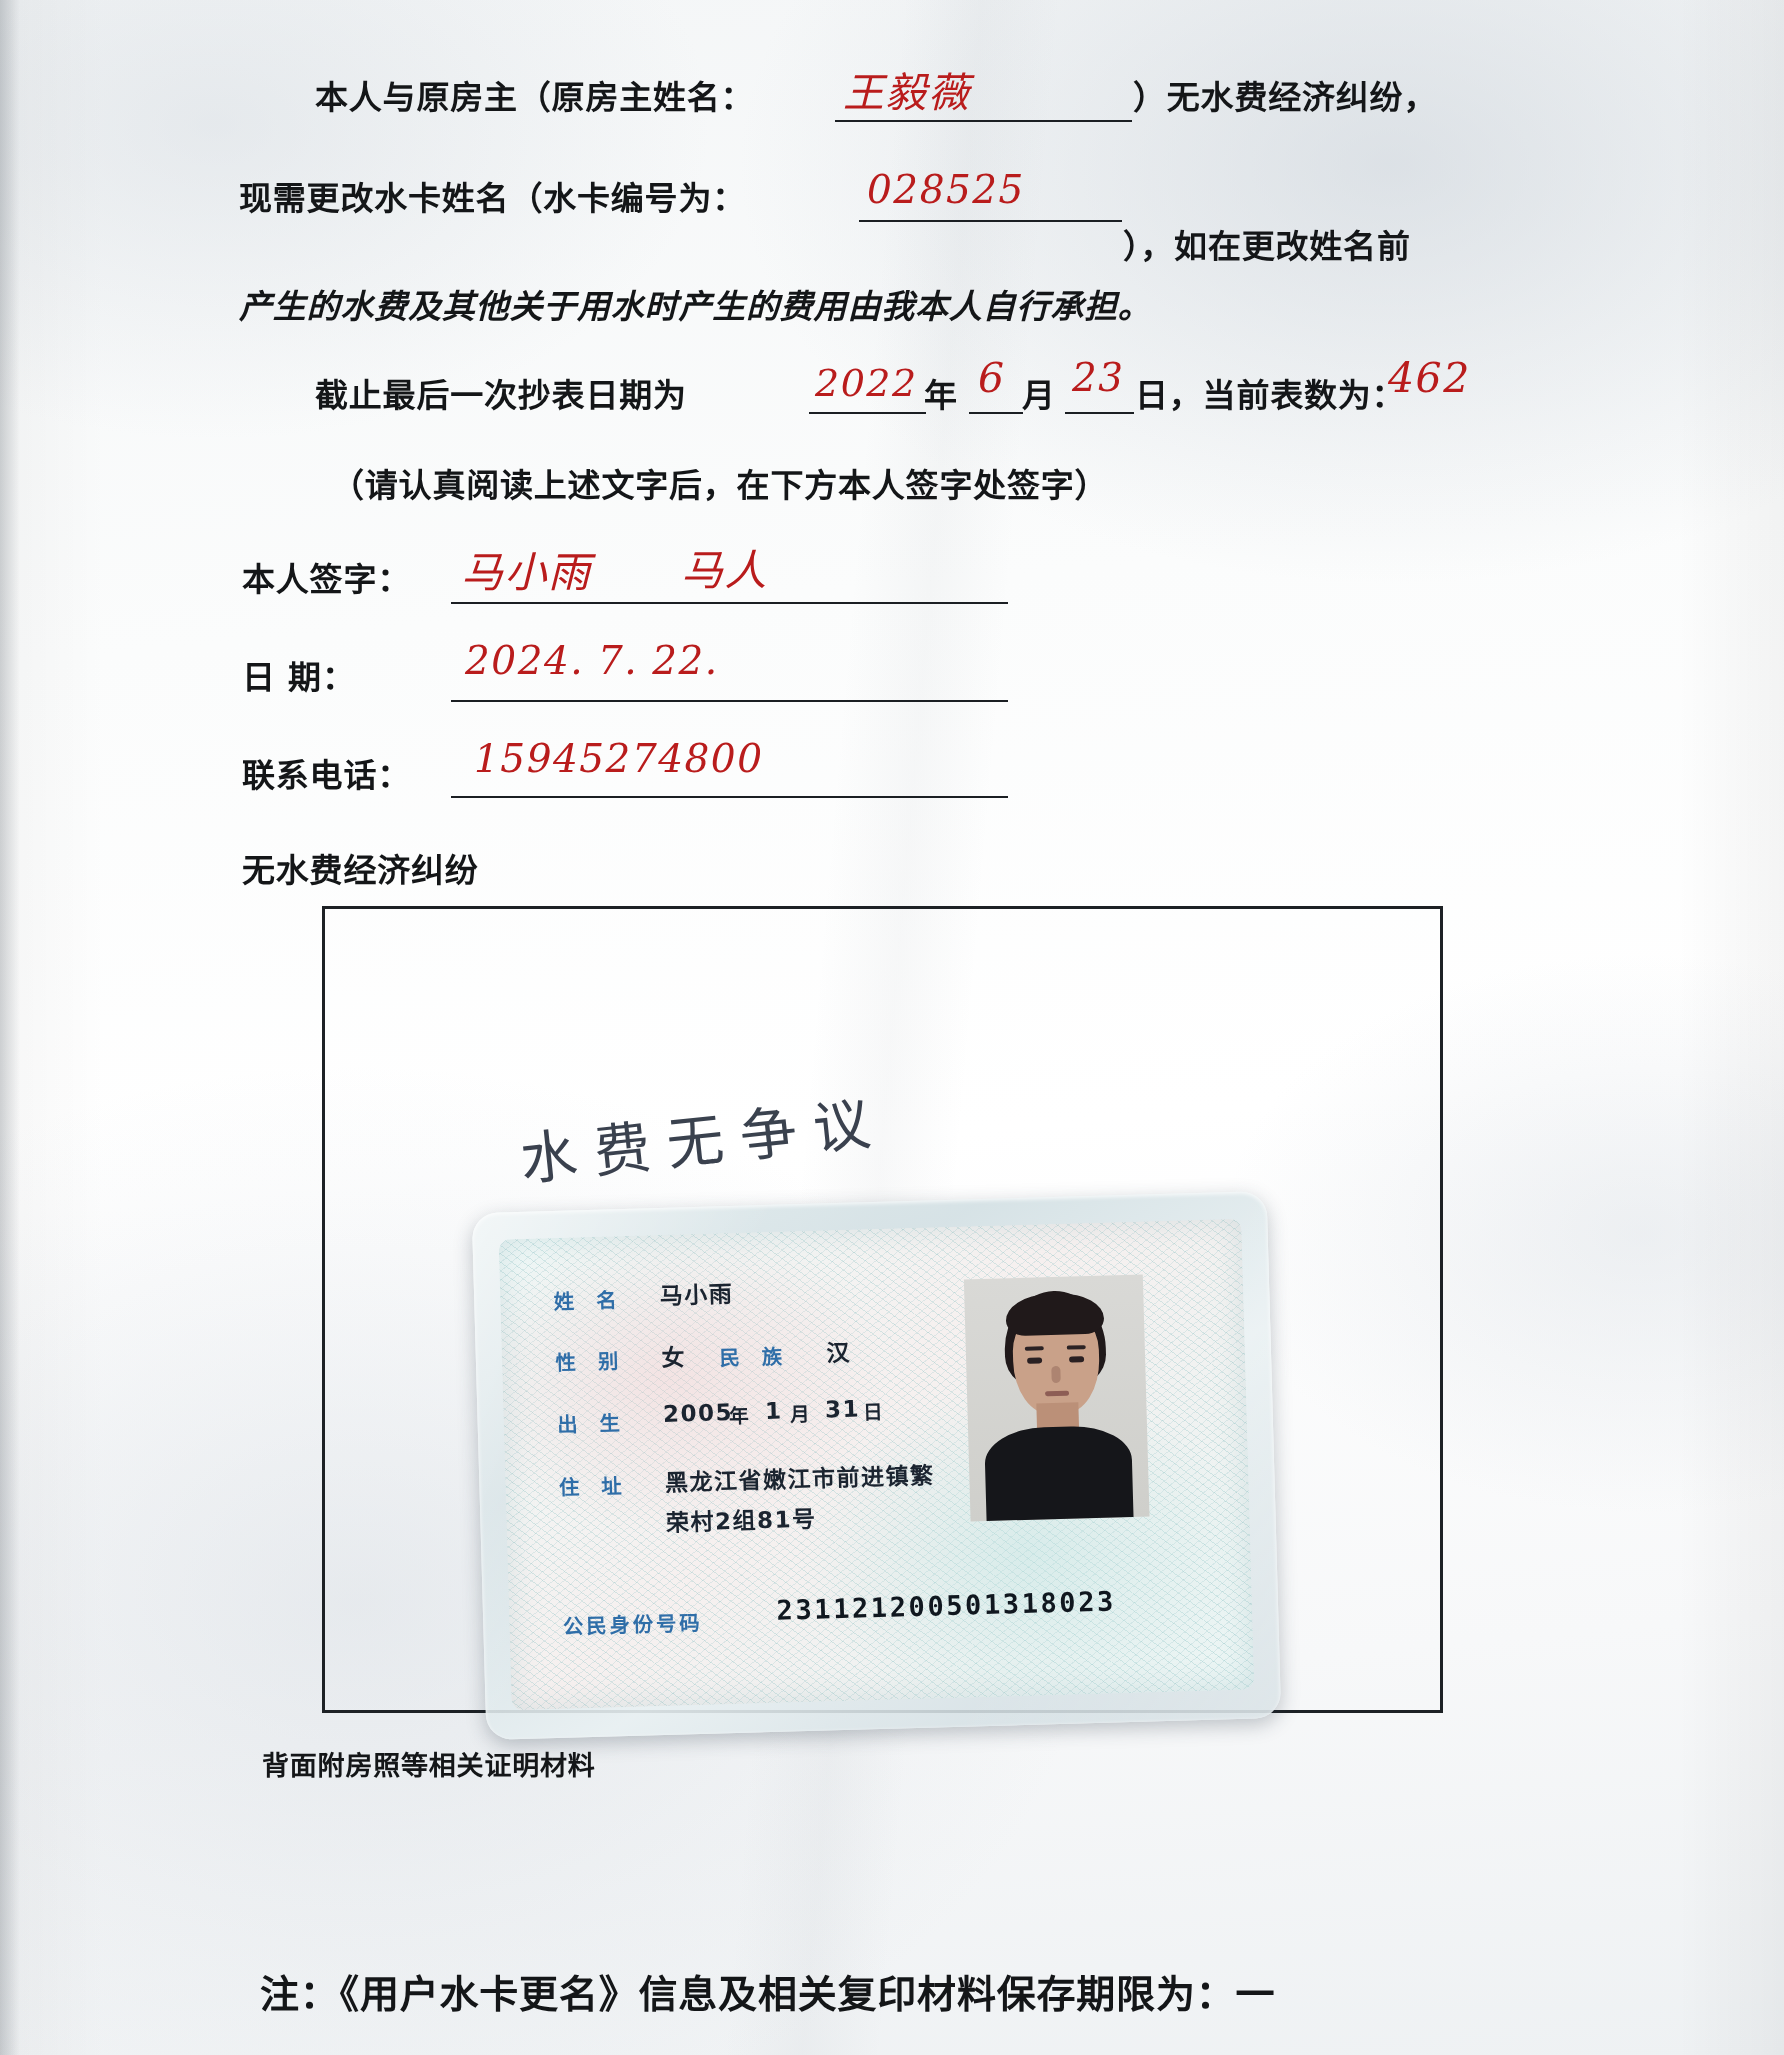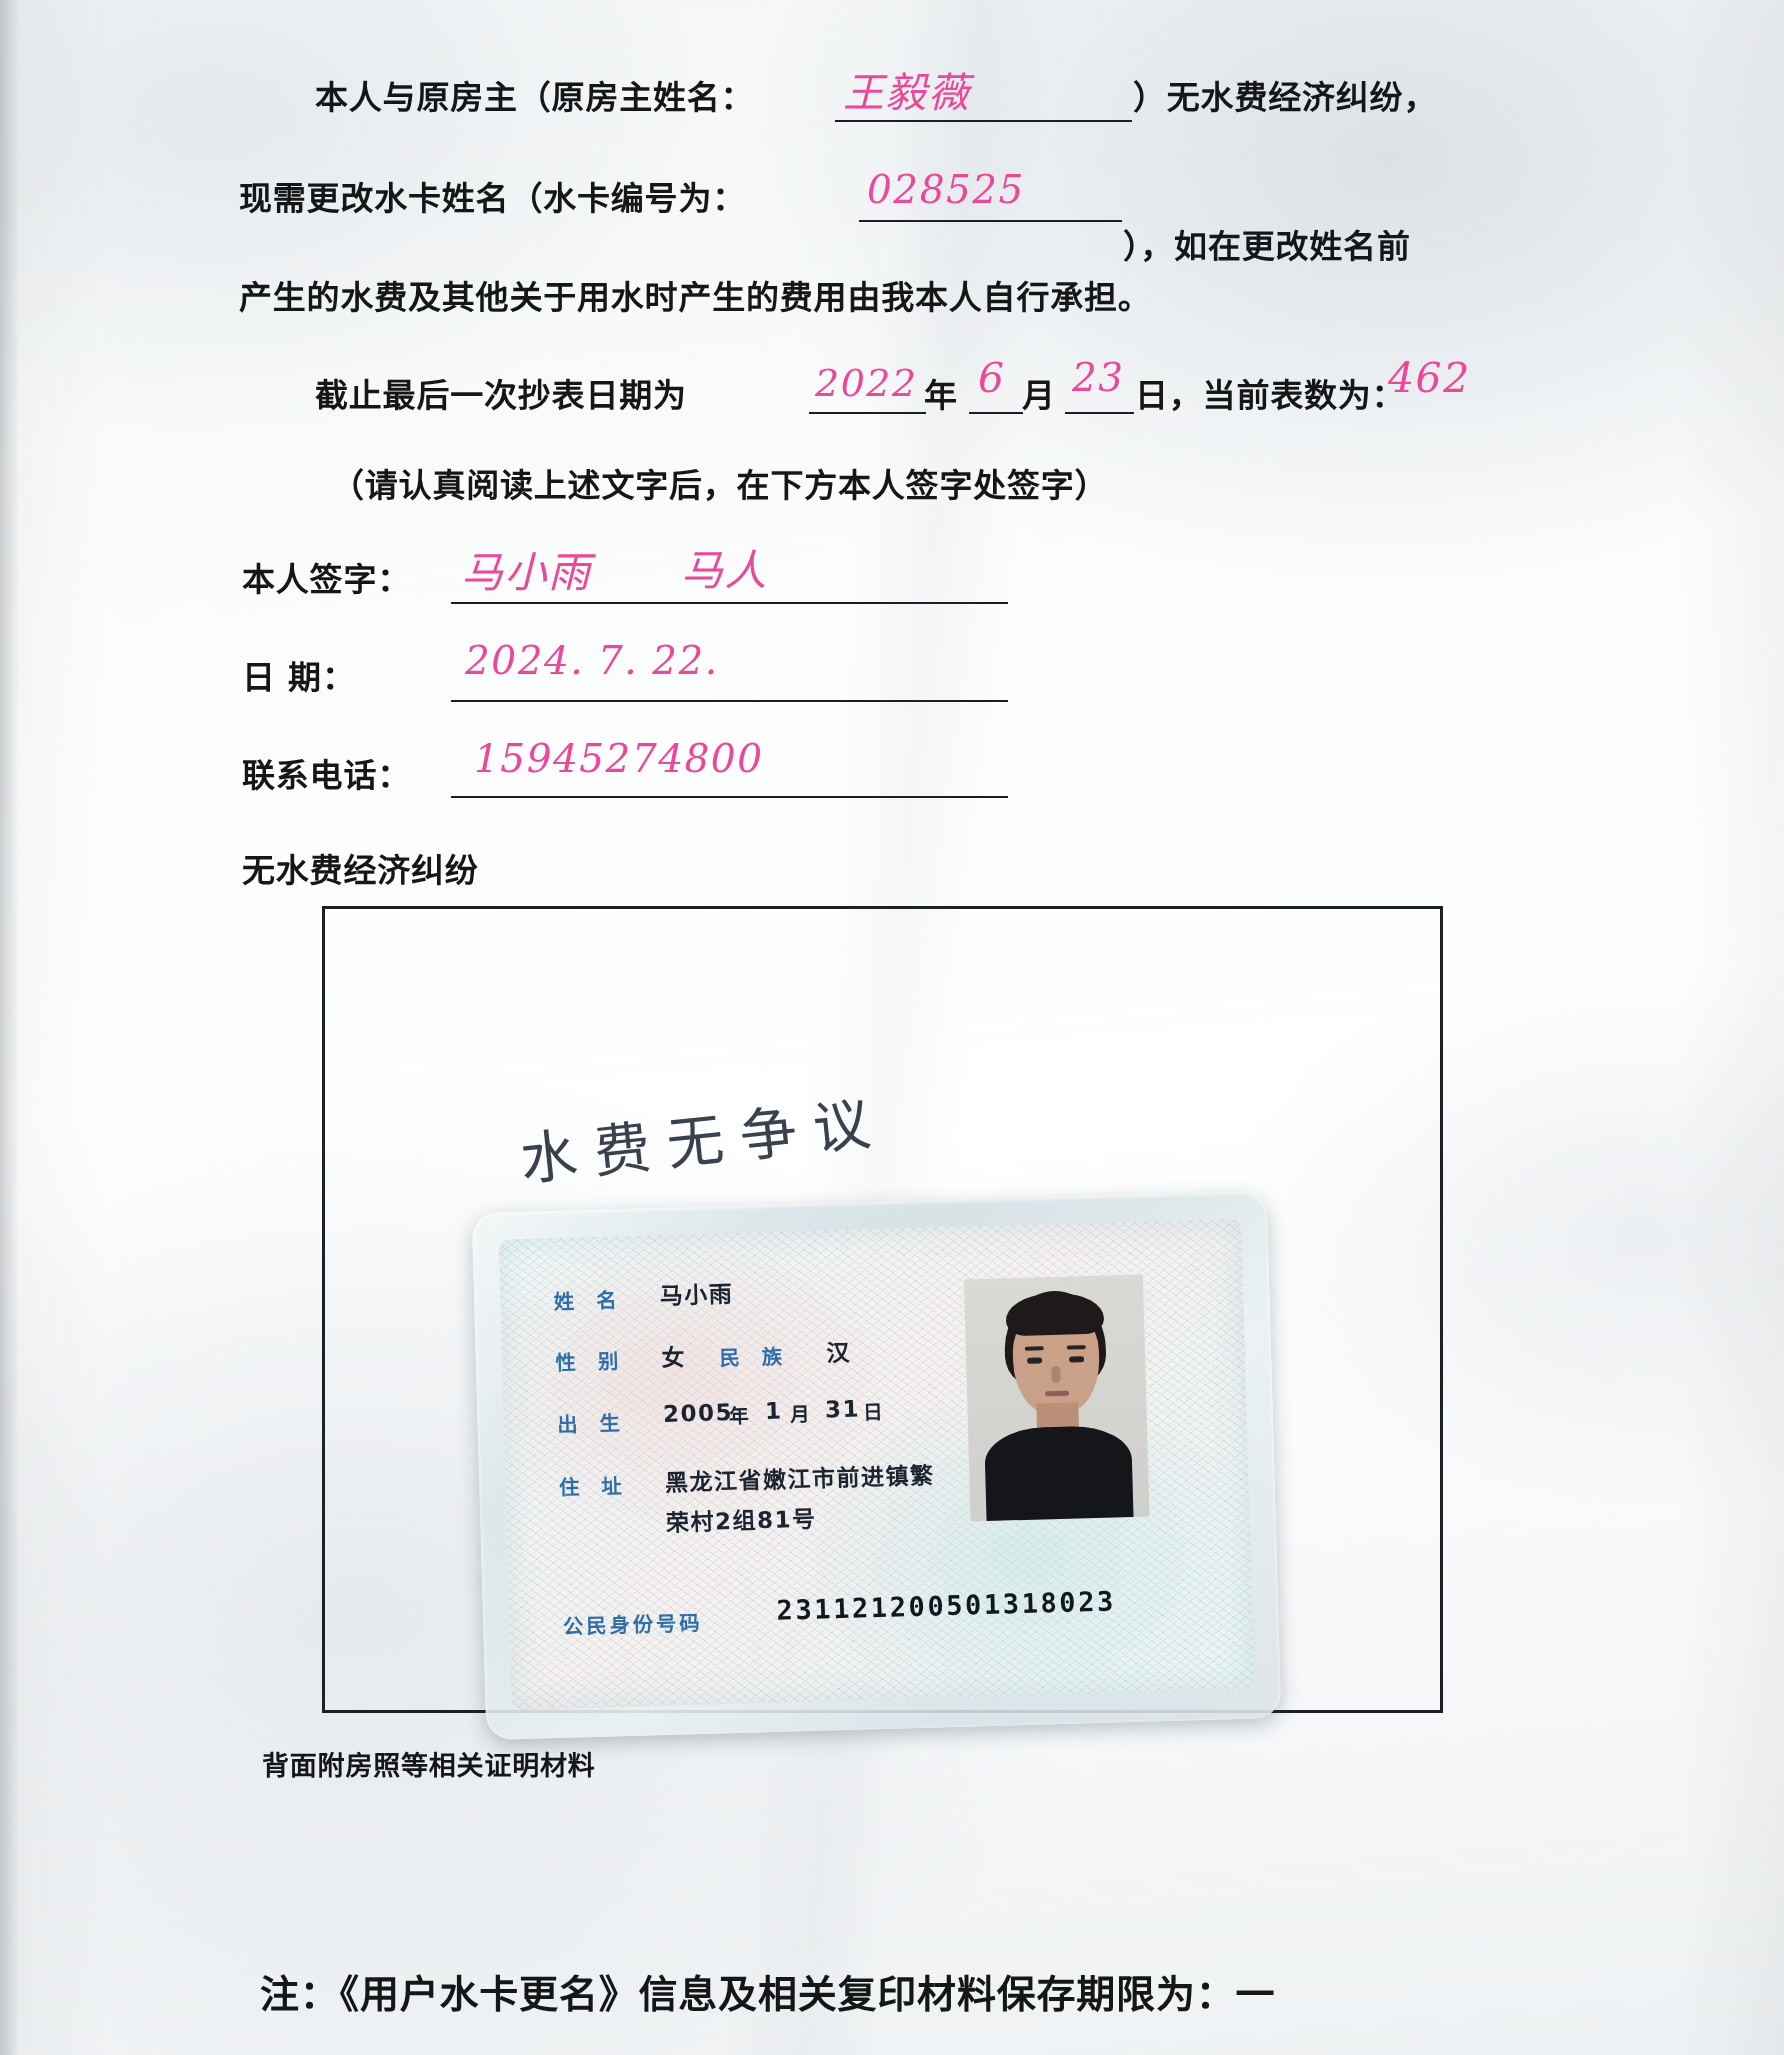--- a/index.html
+++ b/index.html
@@ -50,21 +50,21 @@
     font-weight: 700;
     white-space: nowrap;
     letter-spacing: 0.8px;
   }
 
   .body-txt { font-size: 33px; }
 
   .hand {
     font-family: "DejaVu Serif", "Liberation Serif", serif;
     font-weight: 400;
-    color: #ec4899;
+    color: #b91c1c;
     font-style: italic;
     letter-spacing: 1.5px;
   }
 
   .blank {
     position: absolute;
     border-bottom: 2.3px solid #1b1f23;
   }
 
   
@@ -205,21 +205,21 @@
   <div class="line body-txt" style="left:315px; top:71px;">本人与原房主（原房主姓名：</div>
   <div class="line hand" style="left:843px; top:59px; font-size:41px;">王毅薇</div>
   <div class="blank" style="left:835px; top:120px; width:297px;"></div>
   <div class="line body-txt" style="left:1133px; top:71px;">）无水费经济纠纷，</div>
 
   <div class="line body-txt" style="left:239px; top:172px;">现需更改水卡姓名（水卡编号为：</div>
   <div class="line hand" style="left:867px; top:167px; font-size:39px;">028525</div>
   <div class="blank" style="left:859px; top:220px; width:263px;"></div>
   <div class="line body-txt" style="left:1123px; top:172px;margin-top:48px;">），如在更改姓名前</div>
 
-  <div class="line body-txt" style="left:239px; top:271px;">产生的水费及其他关于用水时产生的费用由我本人自行承担。</div>
+  <div class="line body-txt" style="left:239px; top:280px;font-style:italic;">产生的水费及其他关于用水时产生的费用由我本人自行承担。</div>
 
   <div class="line body-txt" style="left:315px; top:369px;">截止最后一次抄表日期为</div>
   <div class="line hand" style="left:815px; top:361px; font-size:38px;">2022</div>
   <div class="blank" style="left:809px; top:412px; width:117px;"></div>
   <div class="line body-txt" style="left:924px; top:369px;">年</div>
   <div class="line hand" style="left:978px; top:354px; font-size:41px;">6</div>
   <div class="blank" style="left:969px; top:412px; width:54px;"></div>
   <div class="line body-txt" style="left:1022px; top:369px;">月</div>
   <div class="line hand" style="left:1072px; top:355px; font-size:39px;">23</div>
   <div class="blank" style="left:1065px; top:412px; width:69px;"></div>

